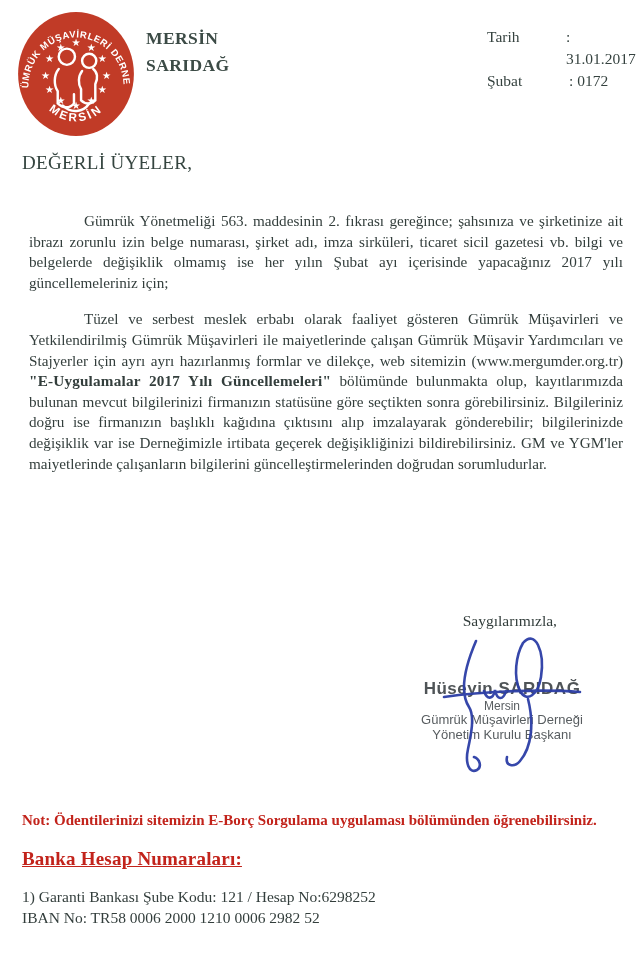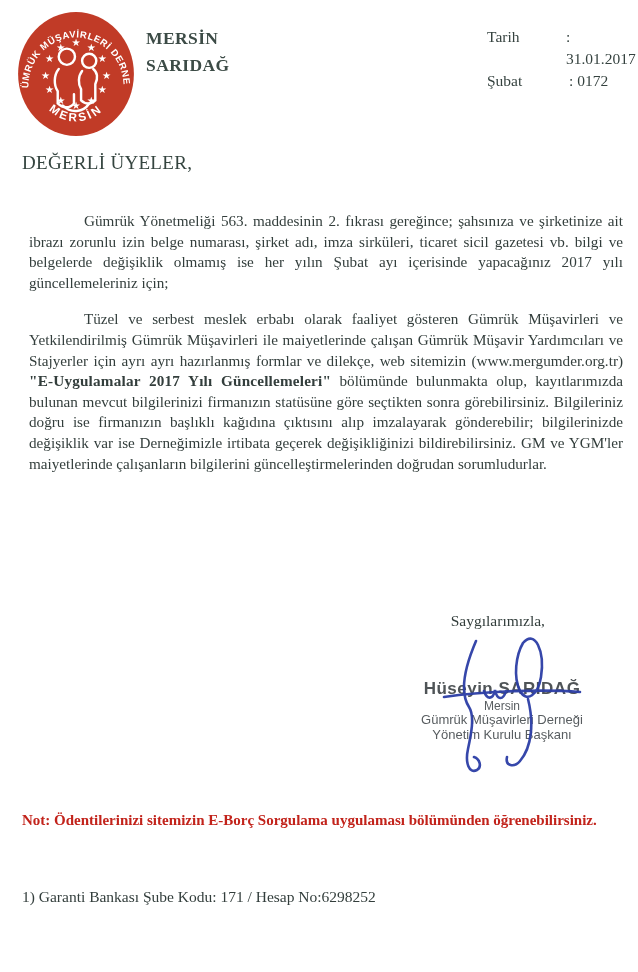--- a/index.html
+++ b/index.html
@@ -29,21 +29,21 @@
     font-size:19px; font-weight:normal; color:#34443f; letter-spacing:0.3px;
   }
   .body-text {
     position:absolute; left:22px; top:211px; width:594px;
     font-size:15.2px; line-height:20.6px; text-align:justify;margin-left:7px;
   }
   .para { margin:0 0 16px 0; text-indent:55px; }
   .para b { letter-spacing:0.2px; }
 
   .closing {
-    position:absolute; top:612px; left:0; width:545px;
+    position:absolute; top:612px; left:12px; width:545px;
     text-align:right; font-size:15.5px; color:#333e3c;
   }
 
   
   .sig-block {
     position:absolute; left:362px; top:679px; width:280px;
     text-align:center; font-family:"Liberation Sans", sans-serif;
     color:#585d60; z-index:1;
   }
   .sig-name { font-size:17px; font-weight:bold; color:#4f5457; letter-spacing:0.5px; }
@@ -144,17 +144,19 @@
       <path d="M 52,14 C 40,42 36,66 45,80 C 51,89 47,108 44,122 C 41,136 45,147 53,143 C 58,140 56,132 50,130"></path>
       <path d="M 99,16 C 111,2 121,24 117,50 C 114,68 103,76 96,64 C 89,50 92,28 99,16"></path>
       <path d="M 104,72 C 110,96 108,120 96,134 C 90,141 81,139 83,130"></path>
       <path d="M 20,70 C 60,64 120,62 156,65"></path>
       <path d="M 60,64 c 3,9 9,9 11,-1 c 2,10 8,11 11,1"></path>
     </g>
   </svg>
 
   <div class="note">Not: Ödentilerinizi sitemizin E-Borç Sorgulama uygulaması bölümünden öğrenebilirsiniz.</div>
 
+  <div class="bank-heading">Banka Hesap Numaraları:</div>
   <div class="bank-lines">
-    <div>1) Garanti Bankası Şube Kodu: 171 / Hesap No:6298252</div>
+    <div>1) Garanti Bankası Şube Kodu: 121 / Hesap No:6298252</div>
+    <div>IBAN No: TR58 0006 2000 1210 0006 2982 52</div>
   </div>
 
 </div>
 
 </body></html>

